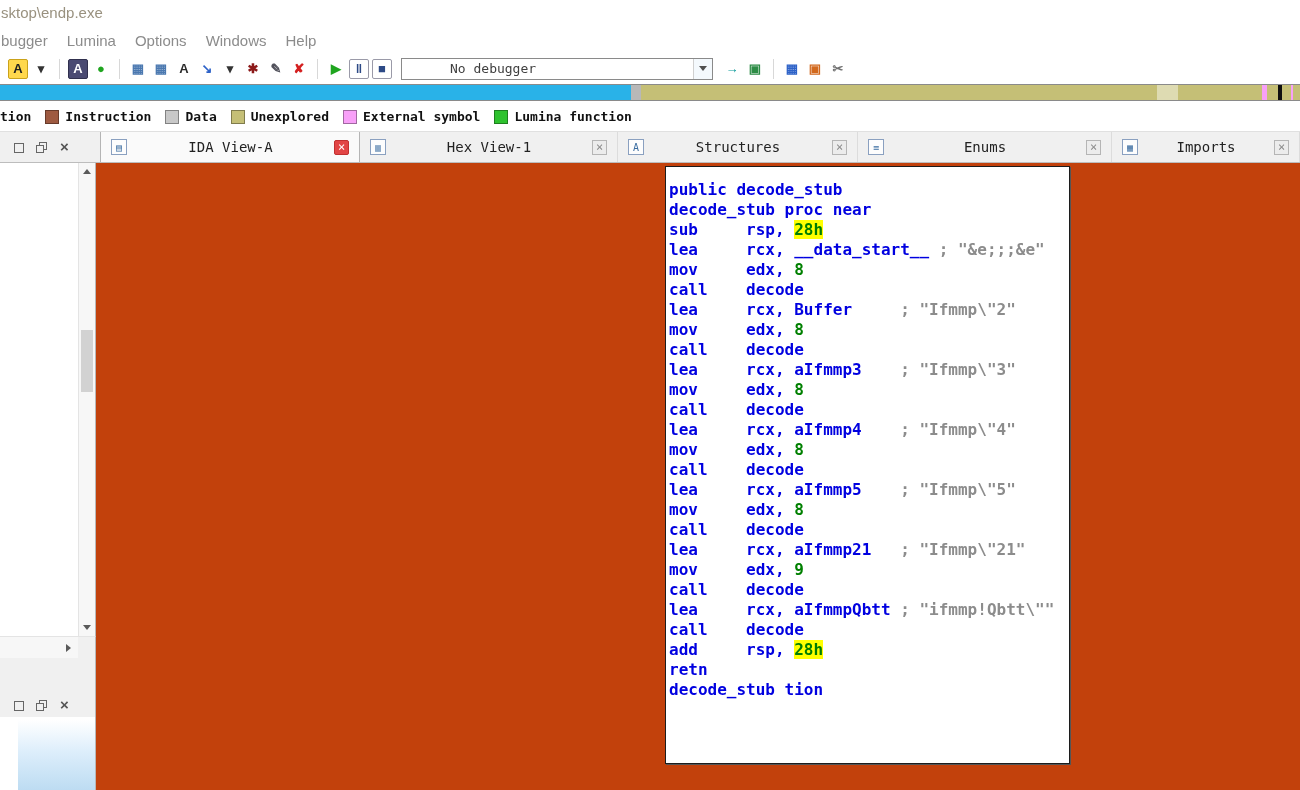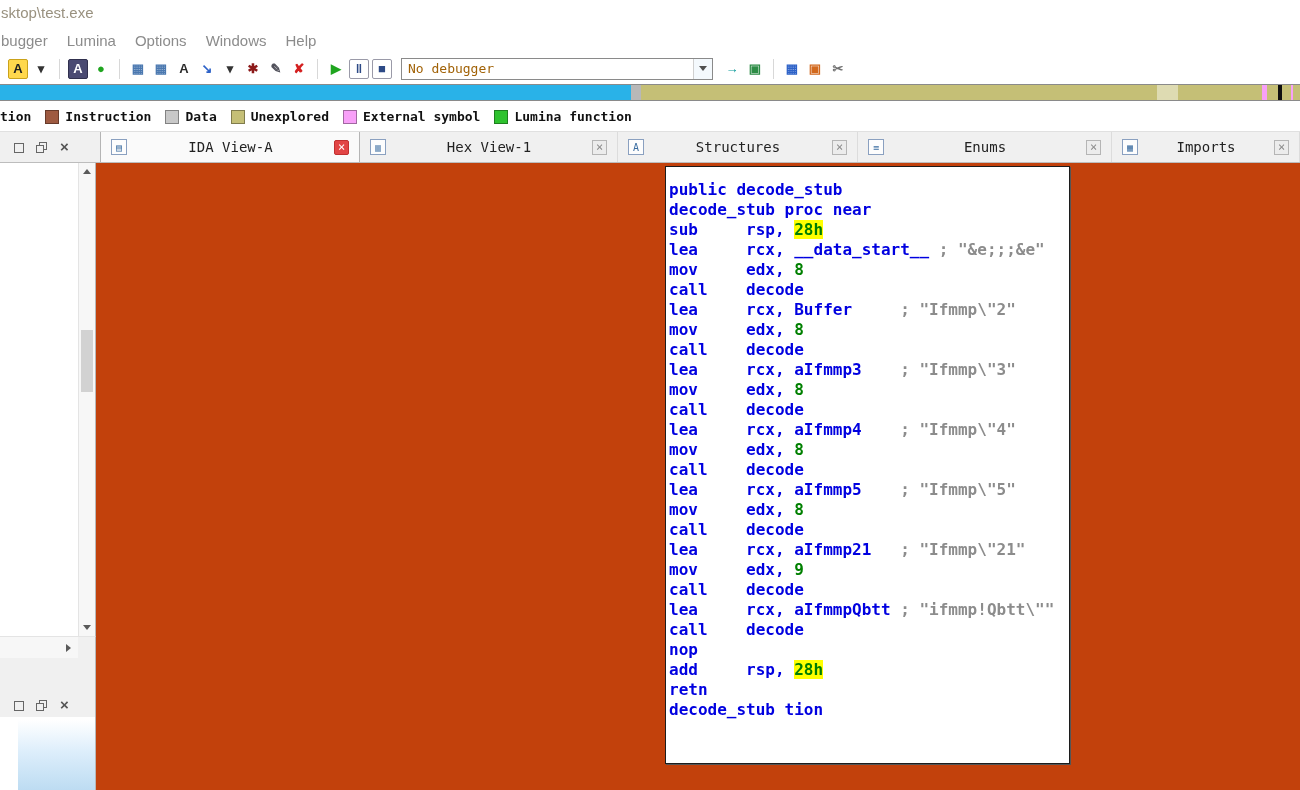--- a/index.html
+++ b/index.html
@@ -10,22 +10,22 @@
   .menubar{position:absolute;left:0;top:26px;width:100%;height:28px;background:#fff;
            display:flex;align-items:center;gap:19px;padding-left:1px;box-sizing:border-box;}
   .menu-item{color:#8c8c8c;font-size:15px;cursor:default;}
   .toolbar{position:absolute;left:0;top:54px;width:100%;height:29px;background:#fff;
            display:flex;align-items:center;gap:3px;padding-left:8px;box-sizing:border-box;}
   .tool-icon{width:20px;height:20px;display:inline-flex;align-items:center;justify-content:center;
              font-size:13px;font-weight:bold;border-radius:2px;box-sizing:border-box;cursor:default;}
   .tool-sep{width:1px;height:20px;background:#d8d8d8;margin:0 5px;}
   .combo{width:312px;height:22px;border:1px solid #8a8a8a;background:#fff;display:flex;
          align-items:center;margin:0 6px;box-sizing:border-box;}
-  .combo-text{flex:1;font-family:"DejaVu Sans Mono",monospace;font-size:13px;color:#a16207;
-              padding-left:6px;white-space:nowrap;overflow:hidden;}
+  .combo-text{flex:1;font-family:"DejaVu Sans Mono",monospace;font-size:13px;color:#404040;
+              padding-left:6px;white-space:nowrap;overflow:hidden;margin-left:42px;}
   .combo-arrow{width:18px;height:100%;display:flex;align-items:center;justify-content:center;
                border-left:1px solid #d0d0d0;background:#f4f9fd;}
   .tri-down{width:0;height:0;border-left:4px solid transparent;border-right:4px solid transparent;
             border-top:5px solid #505050;}
   
   .navband{position:absolute;left:0;top:84px;width:100%;height:17px;display:flex;
            border-top:1px solid #8a8a8a;border-bottom:1px solid #8a8a8a;box-sizing:border-box;}
   .nav-seg{height:100%;}
   
   .legend{position:absolute;left:0;top:102px;width:100%;height:29px;display:flex;align-items:center;
@@ -96,21 +96,21 @@
               padding:13px 0 0 3px;overflow:hidden;}
   .code-line{height:20px;line-height:20px;white-space:pre;
              font-family:"DejaVu Sans Mono",monospace;font-weight:bold;font-size:16px;}
   .sk{color:#0000e0;} .sg{color:#008000;} .sm{color:#8c8c8c;}
   .sy{color:#007d00;background:#ffff00;}
 </style>
 </head>
 <body>
 
 <div class="titlebar">
-  <span>sktop\test.exe</span>
+  <span>sktop\endp.exe</span>
 </div>
 
 <div class="menubar">
     <span class="menu-item">bugger</span>
     <span class="menu-item">Lumina</span>
     <span class="menu-item">Options</span>
     <span class="menu-item">Windows</span>
     <span class="menu-item">Help</span>
   </div>
 
@@ -273,18 +273,17 @@
       <div class="code-line"><span class="sk">mov     edx, </span><span class="sg">8</span></div>
       <div class="code-line"><span class="sk">call    decode</span></div>
       <div class="code-line"><span class="sk">lea     rcx, aIfmmp5    </span><span class="sm">; "Ifmmp\"5"</span></div>
       <div class="code-line"><span class="sk">mov     edx, </span><span class="sg">8</span></div>
       <div class="code-line"><span class="sk">call    decode</span></div>
       <div class="code-line"><span class="sk">lea     rcx, aIfmmp21   </span><span class="sm">; "Ifmmp\"21"</span></div>
       <div class="code-line"><span class="sk">mov     edx, </span><span class="sg">9</span></div>
       <div class="code-line"><span class="sk">call    decode</span></div>
       <div class="code-line"><span class="sk">lea     rcx, aIfmmpQbtt </span><span class="sm">; "ifmmp!Qbtt\""</span></div>
       <div class="code-line"><span class="sk">call    decode</span></div>
-      <div class="code-line"><span class="sk">nop</span></div>
       <div class="code-line"><span class="sk">add     rsp, </span><span class="sy">28h</span></div>
       <div class="code-line"><span class="sk">retn</span></div>
       <div class="code-line"><span class="sk">decode_stub tion</span></div>
     </div>
 </div>
 
 </body></html>

